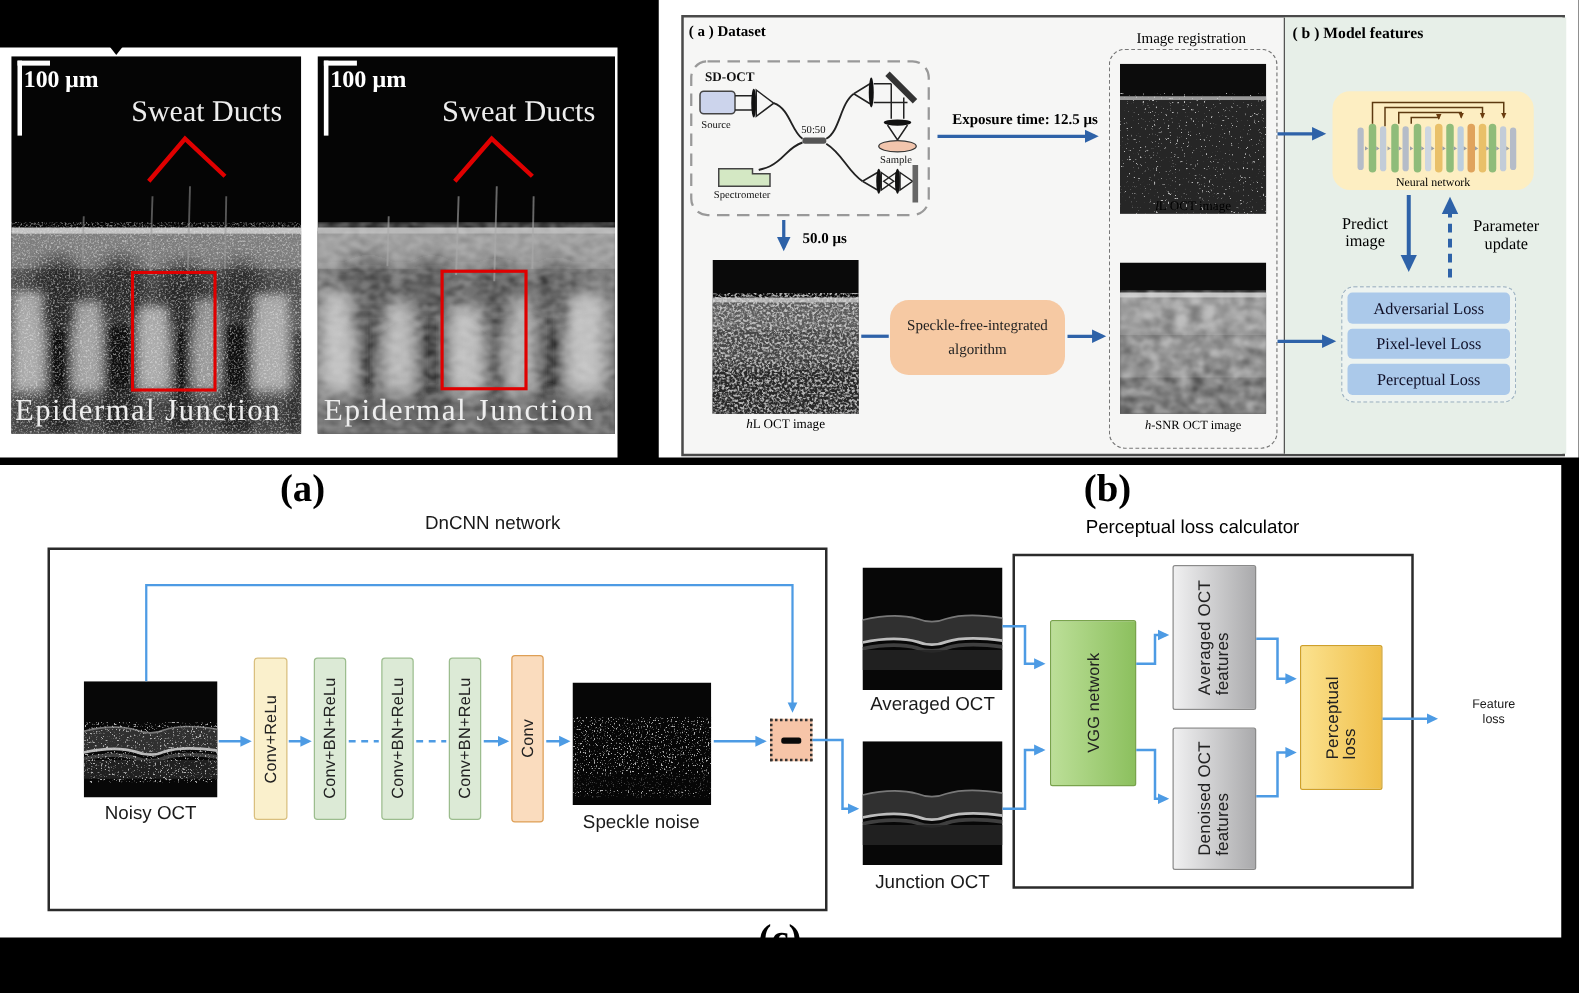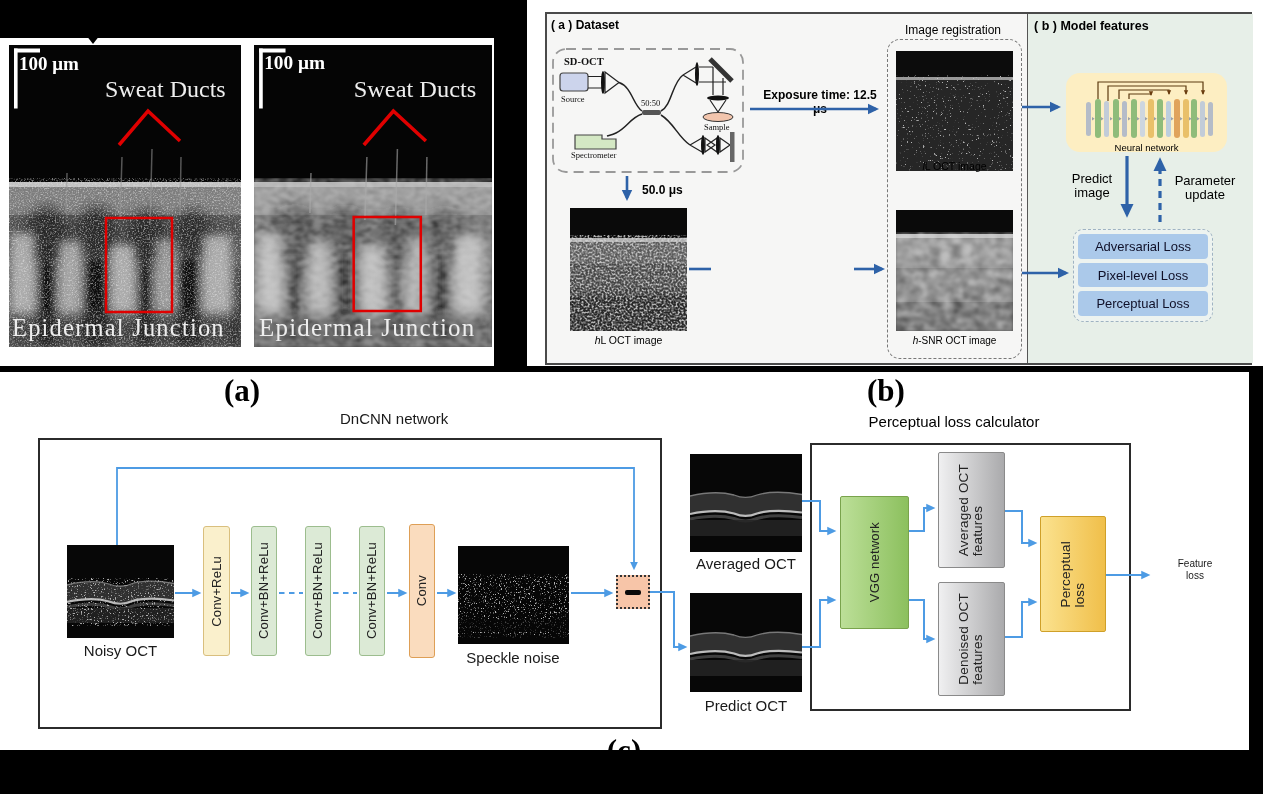--- a/index.html
+++ b/index.html
@@ -1,19 +1,19 @@
 <!DOCTYPE html>
 <html><head>
 <meta charset="utf-8">
 <style>
   html,body{margin:0;padding:0;}
   body{width:1263px;height:794px;background:#000;position:relative;overflow:hidden;
        font-family:"Liberation Sans",sans-serif;}
   .abs{position:absolute;}
-  .serif{font-family:Liberation Sans, sans-serif;}
+  .serif{font-family:Liberation Serif, serif;}
   #panelA{left:0;top:38px;width:494px;height:328px;background:#fff;}
   #panelB{left:527px;top:0;width:736px;height:366px;background:#fff;}
   #bframe{left:18px;top:12px;width:703px;height:349px;border:2px solid #4a4a4a;background:#f6f6f5;}
   #bgreen{right:0;top:0;width:225px;height:349px;background:#e7efe8;border-left:1.5px solid #555;}
   #bottomP{left:0;top:372px;width:1249px;height:378px;background:#fff;}
   .blockv{position:absolute;display:flex;align-items:center;justify-content:center;}
   .vtext{writing-mode:vertical-rl;transform:rotate(180deg);white-space:pre;
          font-size:13px;color:#222;letter-spacing:0.2px;line-height:1.05;}
   .imglabel{position:absolute;font-size:15px;color:#1a1a1a;text-align:center;}
   .caption{position:absolute;font-family:"Liberation Serif",serif;font-weight:bold;font-size:31px;color:#000;}
@@ -191,20 +191,22 @@
     <rect width="117" height="123" fill="#0a0a0a"></rect>
     <rect x="0" y="32" width="117" height="91" fill="#474747"></rect>
     <rect x="0" y="30" width="117" height="4" fill="#b0b0b0"></rect>
     <rect x="0" y="80" width="117" height="43" fill="#3a3a3a"></rect>
     <rect x="0" y="34" width="117" height="22" fill="#9a9a9a" opacity="0.25"></rect>
     <rect x="0" y="88" width="117" height="35" fill="#000" opacity="0.3"></rect>
     <rect x="0" y="27" width="117" height="96" filter="url(#hln)" opacity="0.8"></rect>
   </svg>
   <div class="abs serif" style="left:43px;top:334px;width:117px;text-align:center;font-size:10.5px;"><i>h</i>L OCT image</div>
 
+  <div class="abs serif" style="left:185px;top:240px;width:140px;height:60px;border-radius:15px;background:#f6c9a3;
+       display:flex;align-items:center;justify-content:center;text-align:center;font-size:12px;color:#222;line-height:1.6;">Speckle-free-integrated<br>algorithm</div>
 
   <div class="abs" style="left:360px;top:39px;width:133px;height:318px;border:1.6px dashed #777;border-radius:13px;"></div>
 
   <svg class="abs" style="left:369px;top:51px;" width="117" height="120" viewBox="0 0 117 120">
     <defs>
       <filter id="lln" x="0" y="0" width="100%" height="100%">
         <feTurbulence type="fractalNoise" baseFrequency="0.55" numOctaves="2" seed="9"></feTurbulence>
         <feColorMatrix type="matrix" values="0 0 0 0 0.6  0 0 0 0 0.6  0 0 0 0 0.6  4 4 4 0 -7.2"></feColorMatrix>
       </filter>
     </defs>
@@ -359,21 +361,21 @@
   <div class="imglabel" style="left:682px;top:183px;width:128px;">Averaged OCT</div>
 
   <svg class="abs" style="left:690px;top:221px;" width="112" height="99" viewBox="0 0 112 99">
     <rect width="112" height="99" fill="#070707"></rect>
     <path d="M0,43 C17,39 31,38.5 44,42 C51,45 60,45 67,42 C80,38 97,39 112,41.5 L112,60 C97,58 80,57 67,61 C60,63.5 51,63.5 44,61 C31,57.5 17,58 0,61.5 Z" fill="#303030"></path>
     <path d="M0,43 C17,39 31,38.5 44,42 C51,45 60,45 67,42 C80,38 97,39 112,41.5" fill="none" stroke="#787878" stroke-width="1.3"></path>
     <path d="M0,61 C17,57.5 31,57 44,60.5 C51,63.5 60,63.5 67,60.5 C80,56.5 97,57.5 112,59.5" fill="none" stroke="#bcbcbc" stroke-width="2.2"></path>
     <path d="M0,66 C17,62.5 31,62 44,65.5 C51,68.5 60,68.5 67,65.5 C80,61.5 97,62.5 112,64.5" fill="none" stroke="#464646" stroke-width="3" opacity="0.9"></path>
     <rect x="0" y="67" width="112" height="16" fill="#242424" opacity="0.85"></rect>
   </svg>
-  <div class="imglabel" style="left:682px;top:325px;width:128px;">Predict OCT</div>
+  <div class="imglabel" style="left:682px;top:325px;width:128px;">Junction OCT</div>
 
   <div class="blockv" style="left:840px;top:124px;width:69px;height:133px;background:linear-gradient(90deg,#bcdf98,#8cc05e);border:1.5px solid #79a34c;border-radius:2px;box-sizing:border-box;">
       <span class="vtext">VGG network</span>
     </div>
   <div class="blockv" style="left:938px;top:80px;width:67px;height:116px;background:linear-gradient(90deg,#f0f0f1,#aaaaac);border:1.5px solid #8a8a8a;border-radius:2px;box-sizing:border-box;">
       <span class="vtext" style="font-size:13.5px;">Averaged OCT
 features</span>
     </div>
   <div class="blockv" style="left:938px;top:210px;width:67px;height:114px;background:linear-gradient(90deg,#f0f0f1,#aaaaac);border:1.5px solid #8a8a8a;border-radius:2px;box-sizing:border-box;">
       <span class="vtext" style="font-size:13.5px;">Denoised OCT

